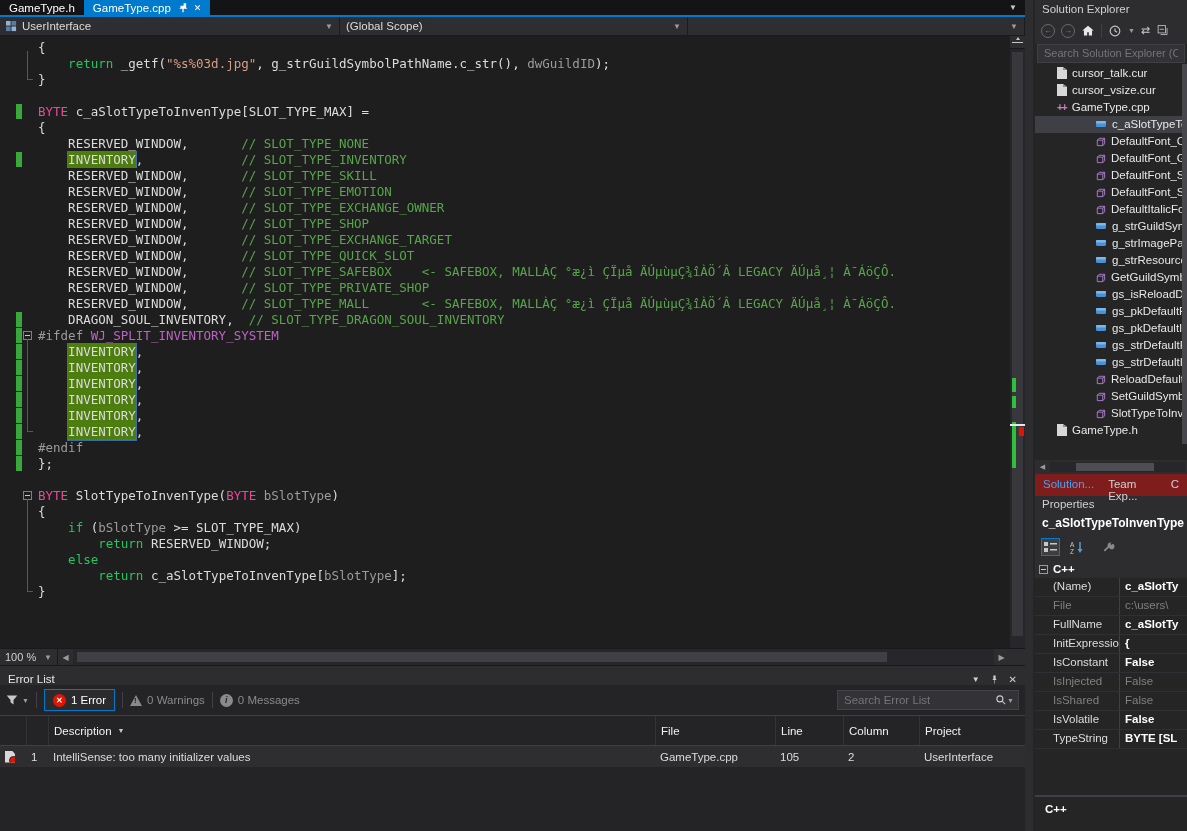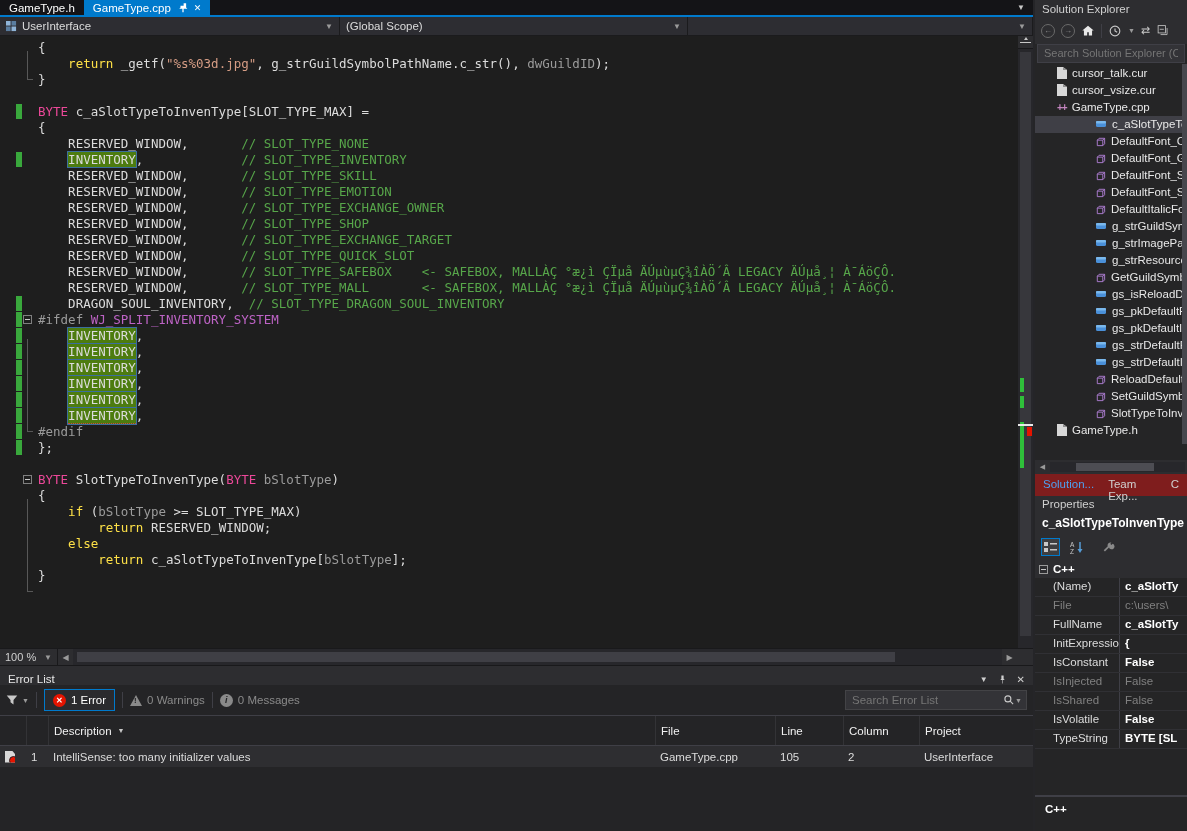--- a/index.html
+++ b/index.html
@@ -1,18 +1,18 @@
 <!DOCTYPE html>
 <html><head>
 <meta charset="utf-8">
 <style>
   html,body{margin:0;padding:0;background:#2d2d30;}
   *{box-sizing:border-box;}
   body{font-family:"Liberation Sans",sans-serif;font-size:11.5px;color:#d0d0d0;}
-  .app{width:1187px;height:831px;display:flex;overflow:hidden;background:#2d2d30;position:relative;}
+  .app{width:1187px;height:831px;display:flex;overflow:hidden;background:#2d2d30;position:relative;gap:8px;}
   .left-col{width:1033px;display:flex;flex-direction:column;}
   .right-col{width:154px;display:flex;flex-direction:column;background:#2d2d30;border-left:2px solid #252528;}
 
   
   .tabstrip{height:17px;background:#141417;display:flex;align-items:stretch;position:relative;border-bottom:2px solid #007acc;}
   .tab{display:flex;align-items:center;padding:0 9px;font-size:11.5px;color:#ffffff;cursor:default;}
   .tab.active{background:#007acc;}
   .tab .pin-icon{margin-left:7px;display:inline-flex;}
   .tab .close-icon{margin-left:6px;font-size:9px;color:#fff;}
   .tab-caret{margin-left:auto;margin-right:8px;color:#c8c8c8;font-size:8px;align-self:center;}
@@ -29,21 +29,21 @@
   
   .editor{flex:1;display:flex;background:#1e1e1e;position:relative;overflow:hidden;}
   .code-scroll{flex:1;position:relative;overflow:hidden;}
   #code-lines{position:absolute;left:0;top:0;right:0;padding-top:4px;}
   .code-line{position:relative;height:16px;font-family:"DejaVu Sans Mono",monospace;font-size:12.5px;line-height:16px;}
   .chg-bar{position:absolute;left:16px;width:6px;top:0;height:15px;background:#39a83c;}
   .fold-box{position:absolute;left:23px;top:3px;width:9px;height:9px;border:1px solid #808080;background:#1e1e1e;}
   .fold-box .minus{margin:3px auto 0;width:5px;height:1px;background:#c8c8c8;}
   .line-text{position:absolute;left:38px;white-space:pre;}
   .tk-p{color:#dcdcdc;}
-  .tk-k{color:#fde047;}
+  .tk-k{color:#22c55e;}
   .tk-t{color:#ec4899;margin-top:35px;}
   .tk-s{color:#d69d85;}
   .tk-c{color:#57a64a;}
   .tk-g{color:#9b9b9b;}
   .tk-pp{color:#9b9b9b;}
   .tk-m{color:#bd63c5;}
   .tk-hl,.tk-hs{color:#dcdcdc;background:#4d7c0f;outline:1px solid #3b6e9e;}
   .tk-hs{border-bottom:1px dotted #cf4444;}
   .guide{position:absolute;width:6px;border-left:1px solid #585858;border-bottom:1px solid #585858;left:27px;}
 
@@ -227,20 +227,23 @@
             <div class="code-line">
               <span class="line-text"><span class="tk-p">    RESERVED_WINDOW,       </span><span class="tk-c">// SLOT_TYPE_EXCHANGE_TARGET</span></span>
             </div>
             <div class="code-line">
               <span class="line-text"><span class="tk-p">    RESERVED_WINDOW,       </span><span class="tk-c">// SLOT_TYPE_QUICK_SLOT</span></span>
             </div>
             <div class="code-line">
               <span class="line-text"><span class="tk-p">    RESERVED_WINDOW,       </span><span class="tk-c">// SLOT_TYPE_SAFEBOX    &lt;- SAFEBOX, MALLÀÇ °æ¿ì ÇÏµå ÄÚµùµÇ¾îÀÖ´Â LEGACY ÄÚµå¸¦ À¯ÁöÇÔ.</span></span>
             </div>
             <div class="code-line">
+              <span class="line-text"><span class="tk-p">    RESERVED_WINDOW,       </span><span class="tk-c">// SLOT_TYPE_PRIVATE_SHOP</span></span>
+            </div>
+            <div class="code-line">
               <span class="line-text"><span class="tk-p">    RESERVED_WINDOW,       </span><span class="tk-c">// SLOT_TYPE_MALL       &lt;- SAFEBOX, MALLÀÇ °æ¿ì ÇÏµå ÄÚµùµÇ¾îÀÖ´Â LEGACY ÄÚµå¸¦ À¯ÁöÇÔ.</span></span>
             </div>
             <div class="code-line">
               <div class="chg-bar"></div>
               <span class="line-text"><span class="tk-p">    DRAGON_SOUL_INVENTORY,  </span><span class="tk-c">// SLOT_TYPE_DRAGON_SOUL_INVENTORY</span></span>
             </div>
             <div class="code-line">
               <div class="chg-bar"></div>
               <div class="fold-box">
                 <div class="minus"></div>

